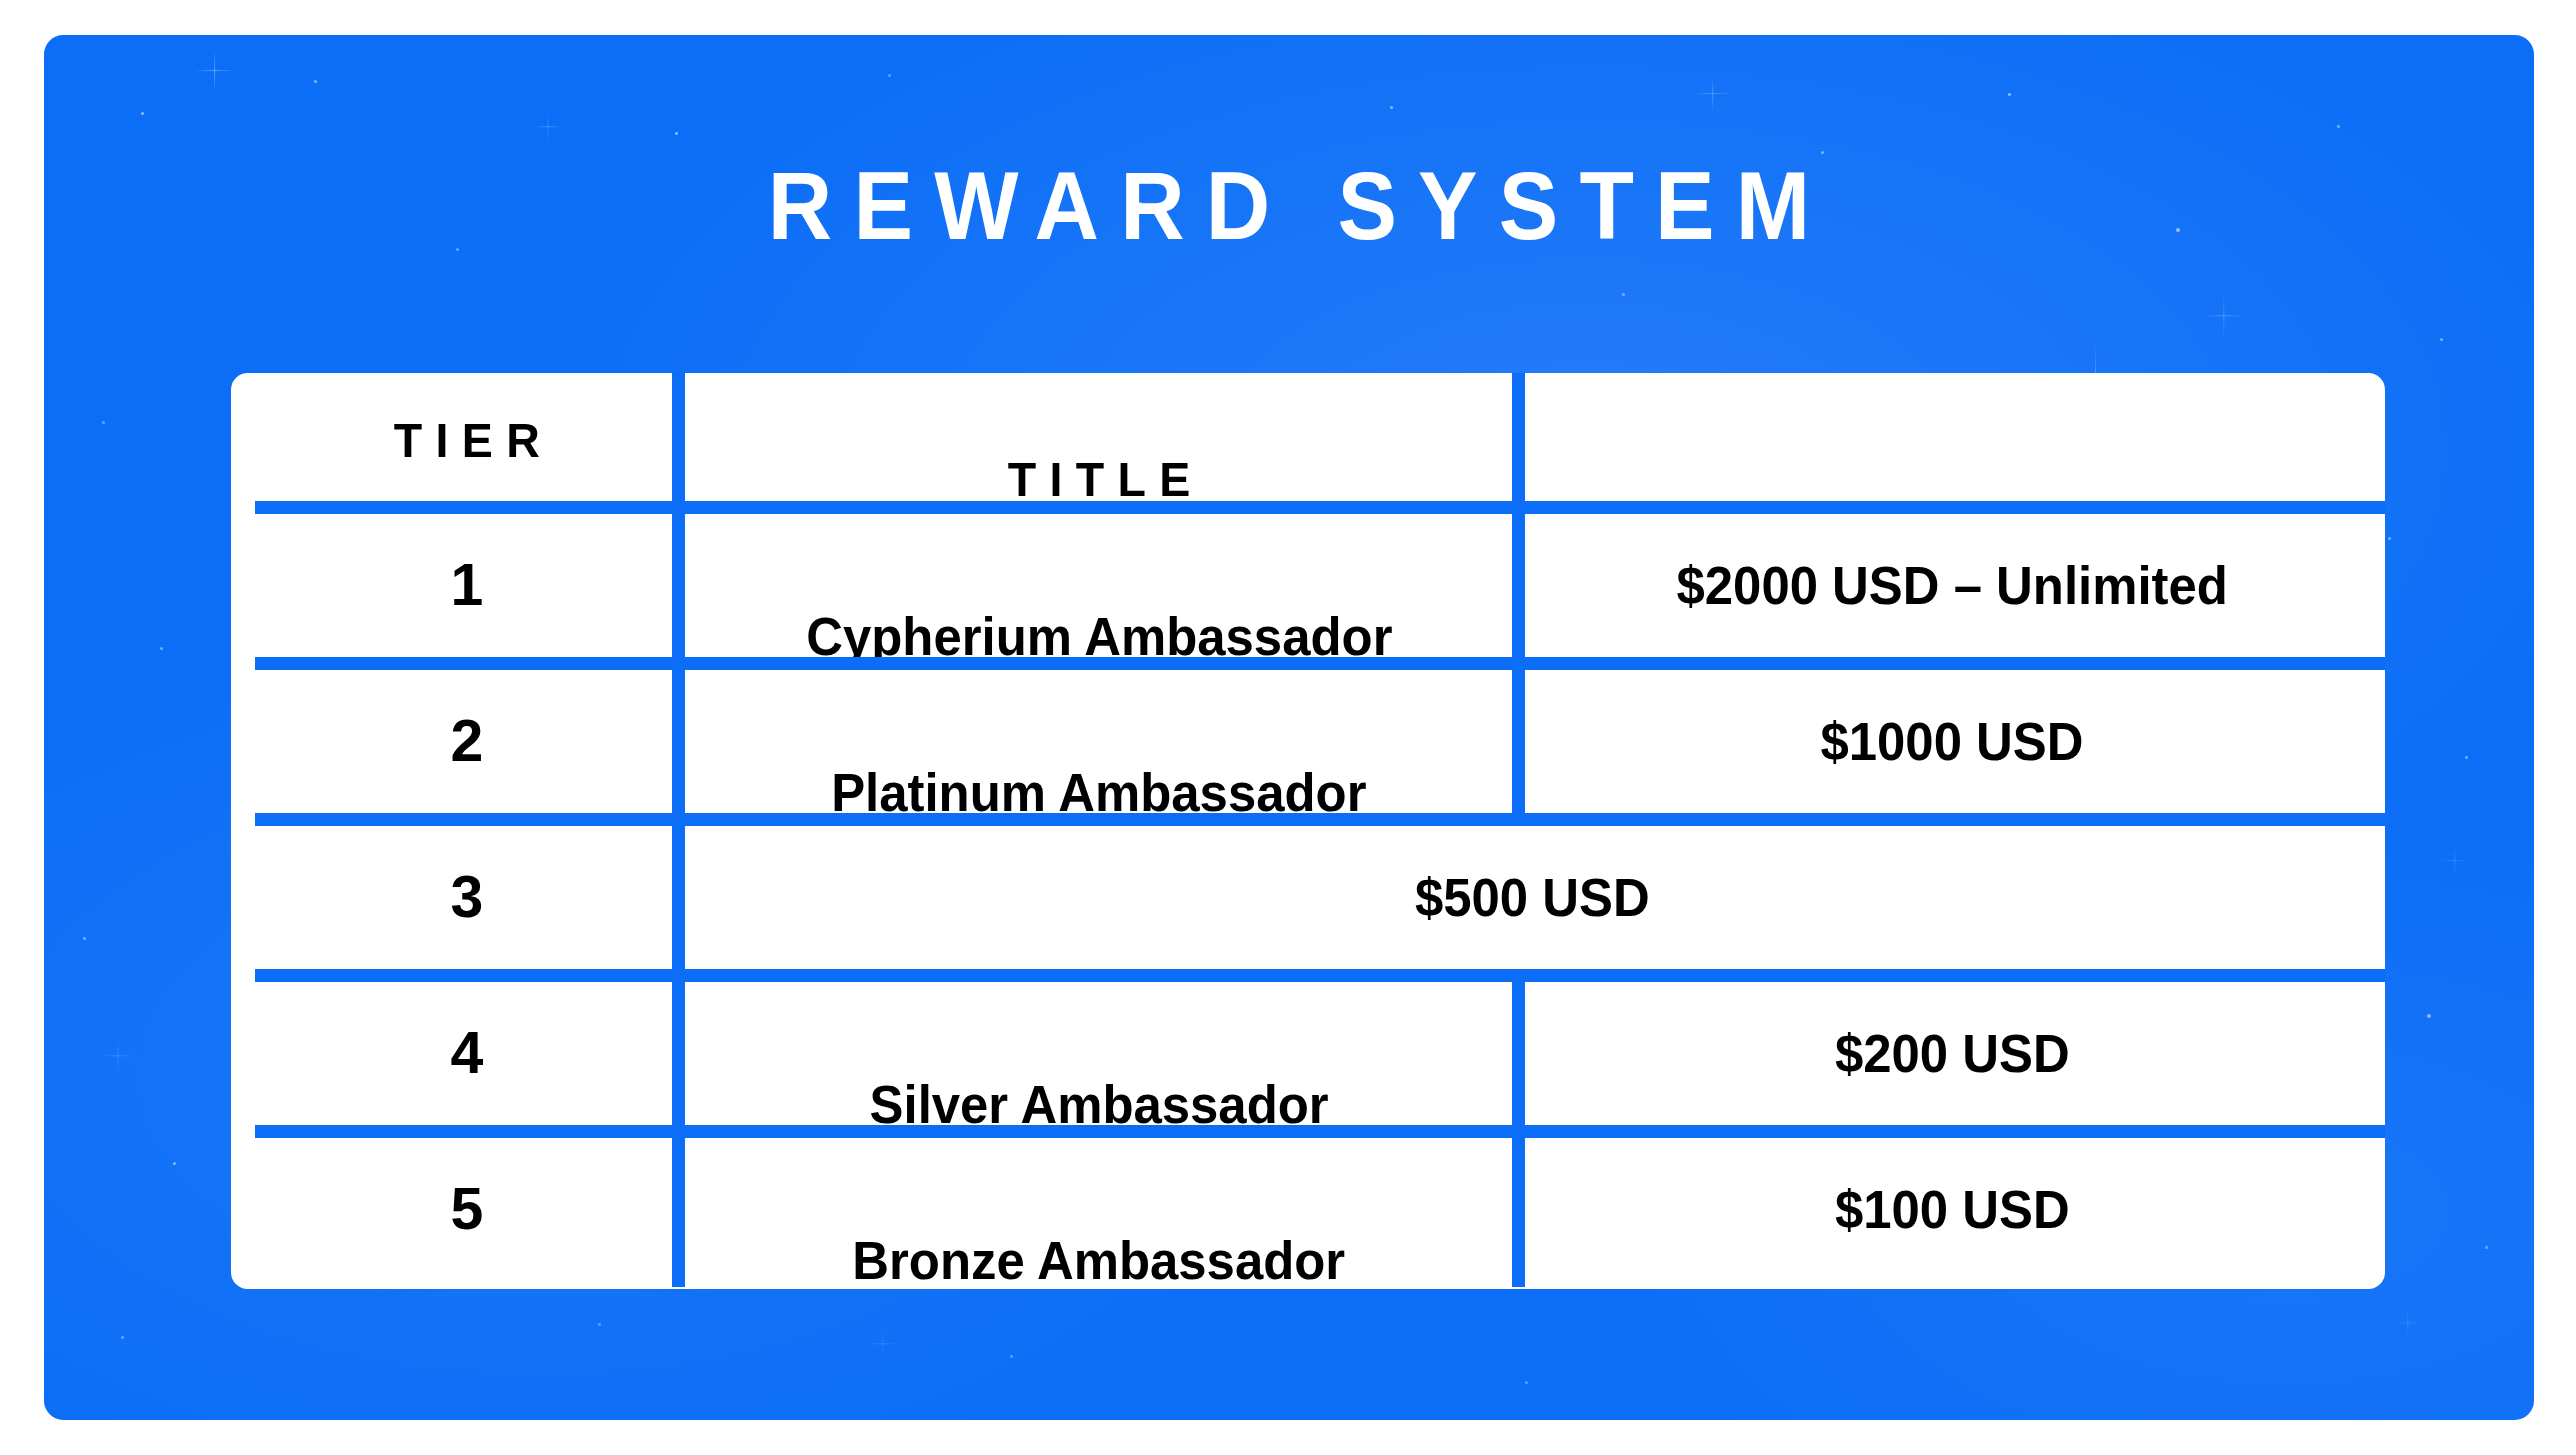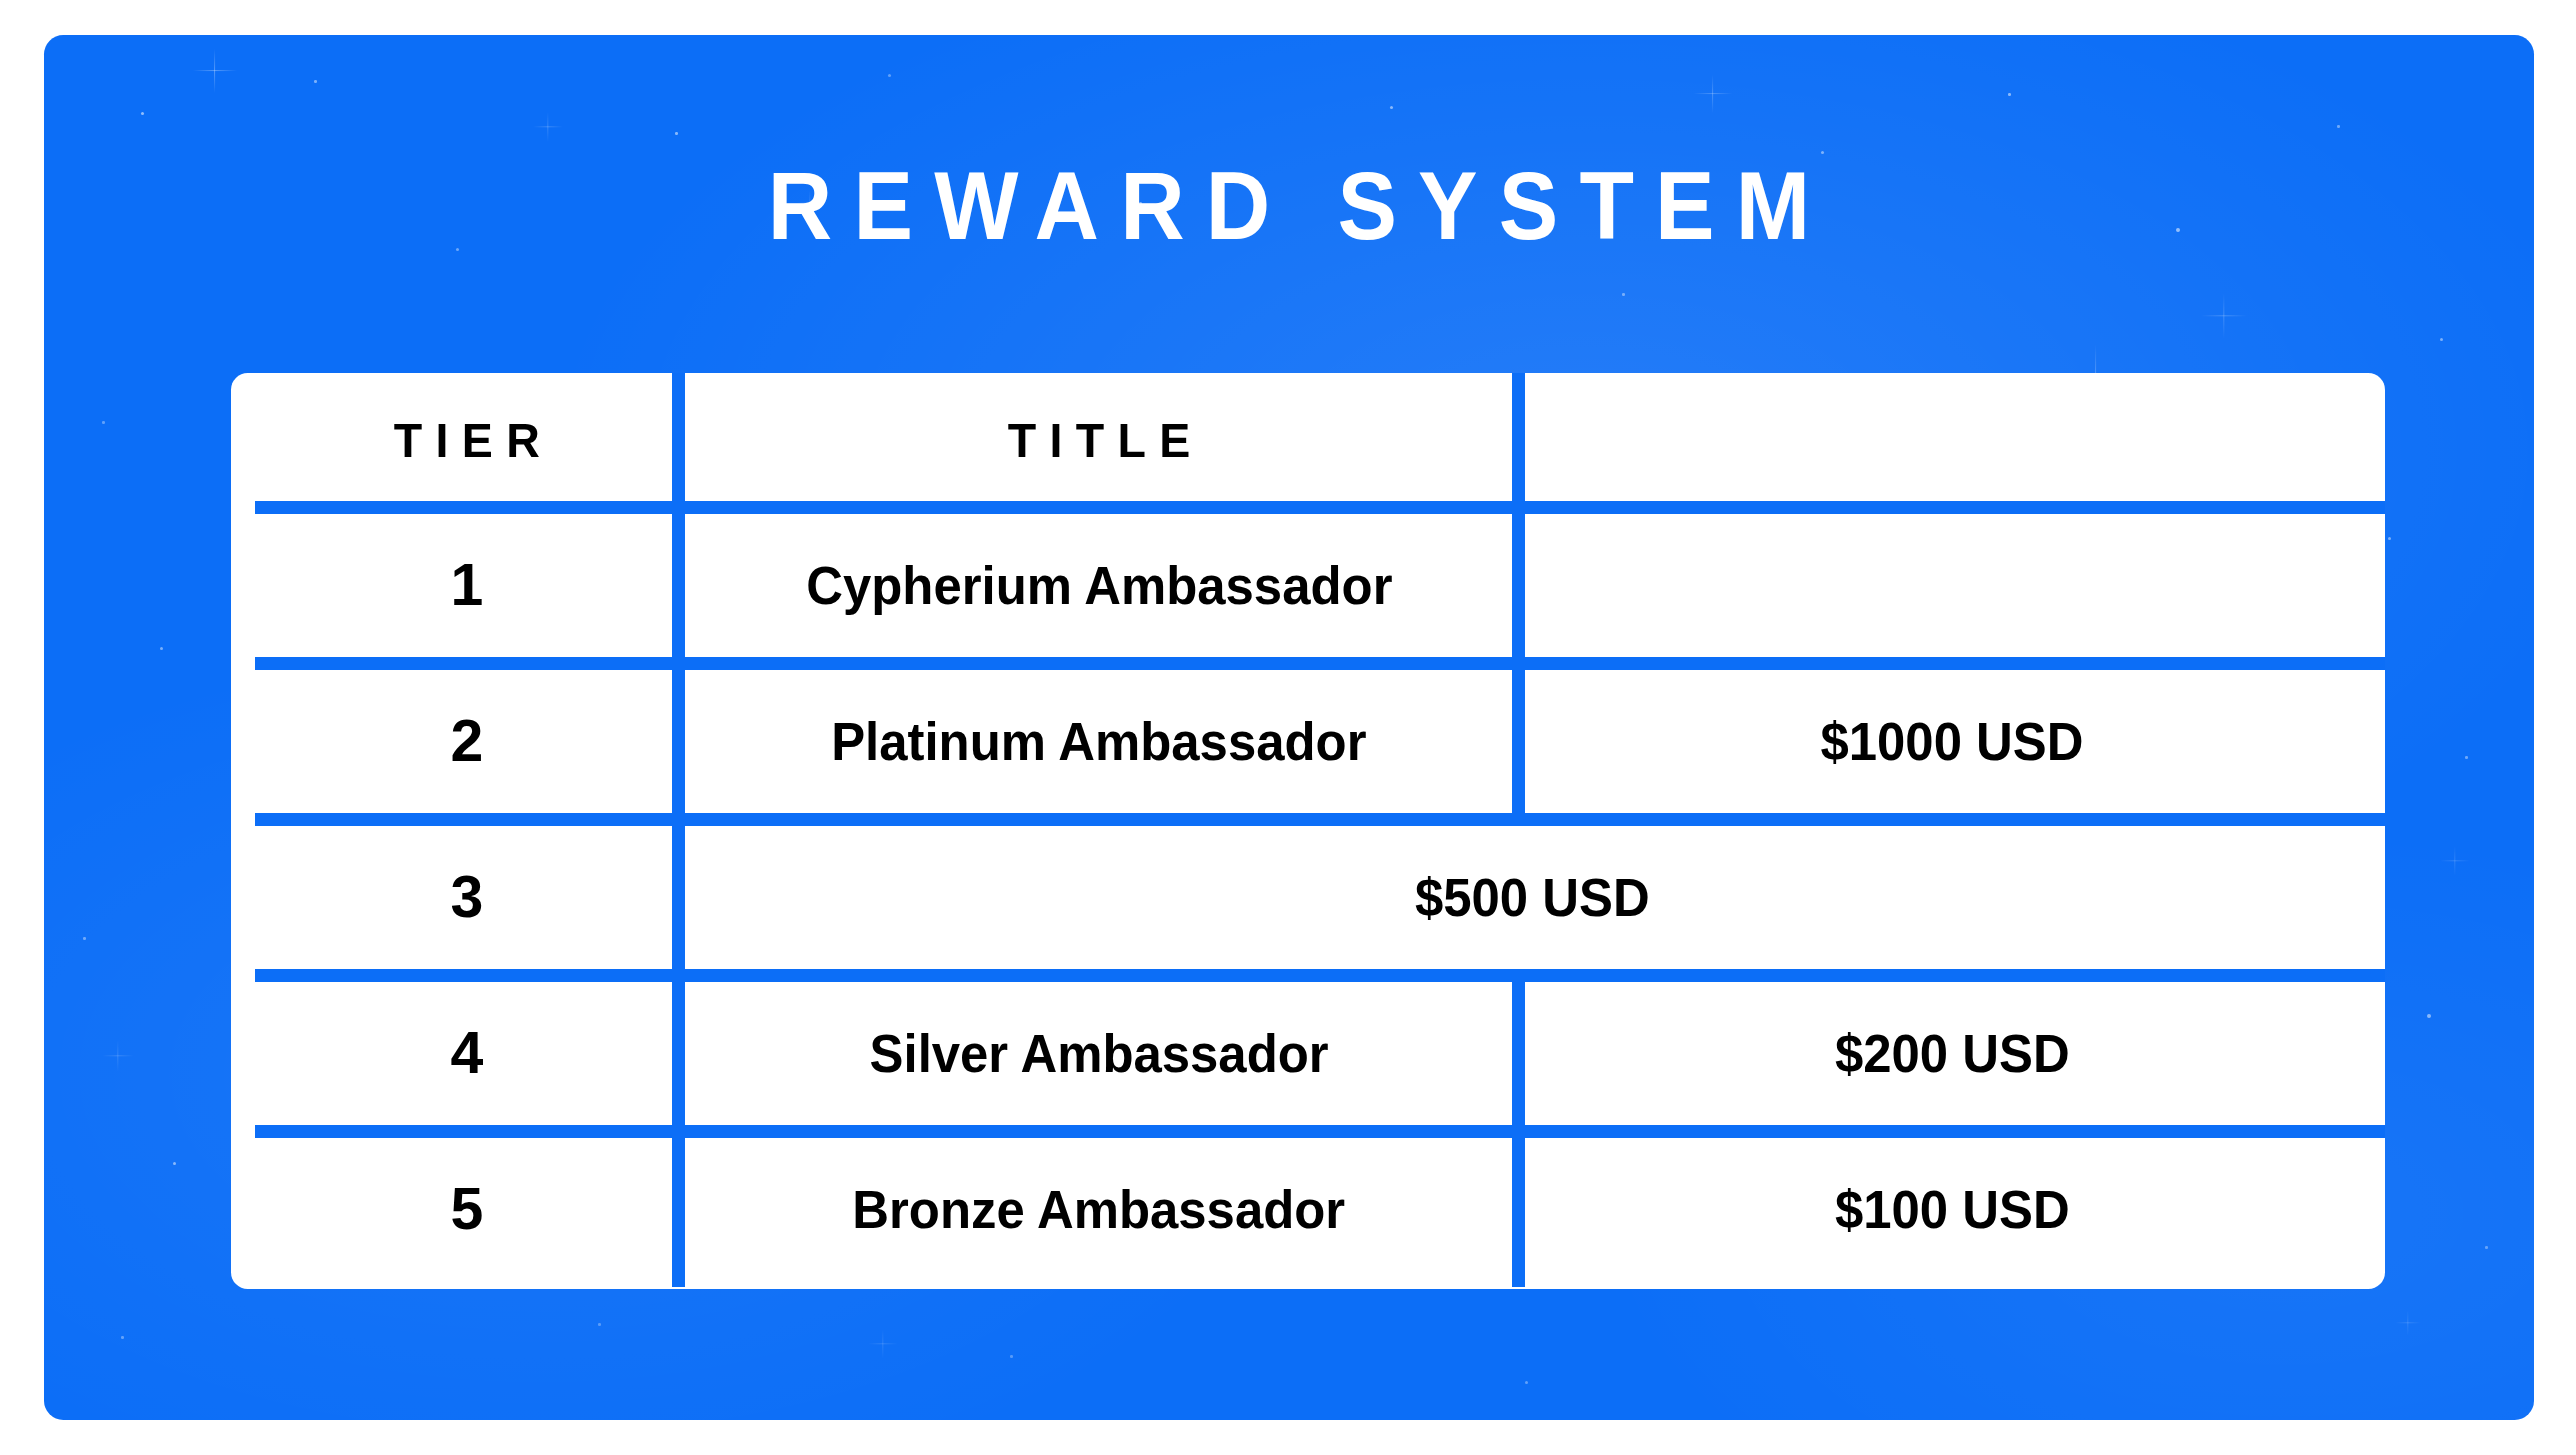--- a/index.html
+++ b/index.html
@@ -120,21 +120,21 @@
     background: #0c6ef7;
   }
   .cell {
     display: flex;
     align-items: center;
     justify-content: center;
     position: relative;
     box-sizing: border-box;
   }
   .cell.c-tier  { width: 424px; flex: 0 0 424px; }
-  .cell.c-title { width: 840px; flex: 0 0 840px; }
+  .cell.c-title { width: 840px; flex: 0 0 840px; align-items: flex-end; }
   .cell.c-reward{ flex: 1 1 auto; }
   .cell.c-tier::after, .cell.c-title::after {
     content: "";
     position: absolute;
     right: -6.4px; top: 0; bottom: 0;
     width: 13px;
     background: #0c6ef7;
   }
   
   .trow.head .cell.c-tier::after,
@@ -229,20 +229,23 @@
       </div>
     </div>
 
     <div class="trow data">
       <div class="cell c-tier">
         <span class="tier-num">1</span>
       </div>
       <div class="cell c-title">
         <span class="title-text">Cypherium Ambassador</span>
       </div>
+      <div class="cell c-reward">
+        <span class="reward-text">$2000 USD – Unlimited</span>
+      </div>
     </div>
 
     <div class="trow data">
       <div class="cell c-tier">
         <span class="tier-num">2</span>
       </div>
       <div class="cell c-title">
         <span class="title-text">Platinum Ambassador</span>
       </div>
       <div class="cell c-reward">

